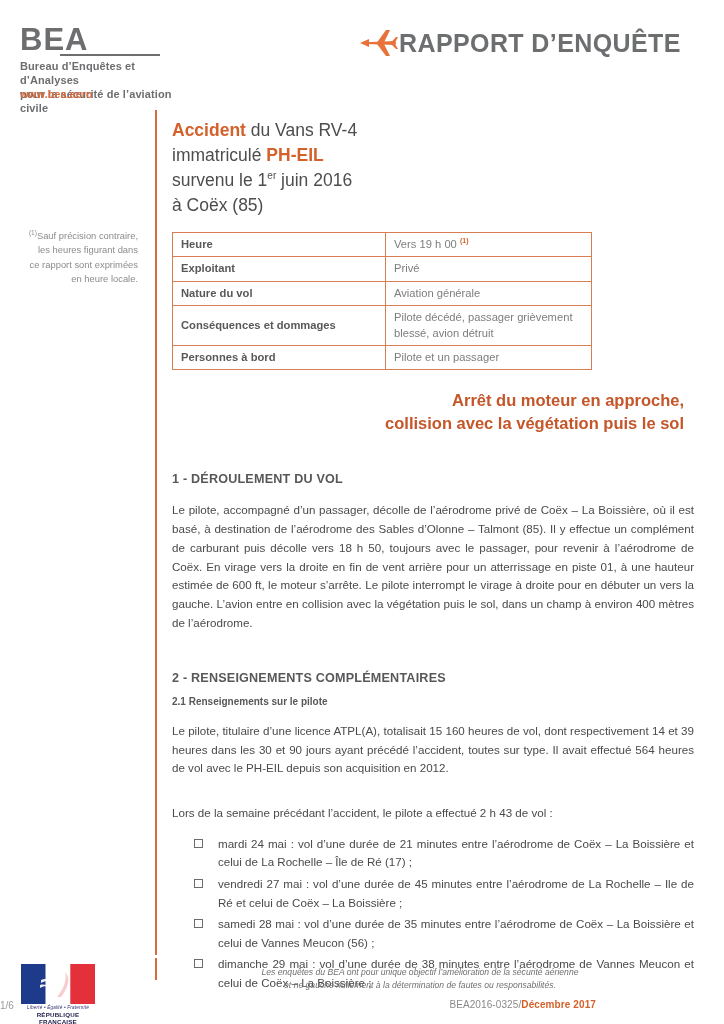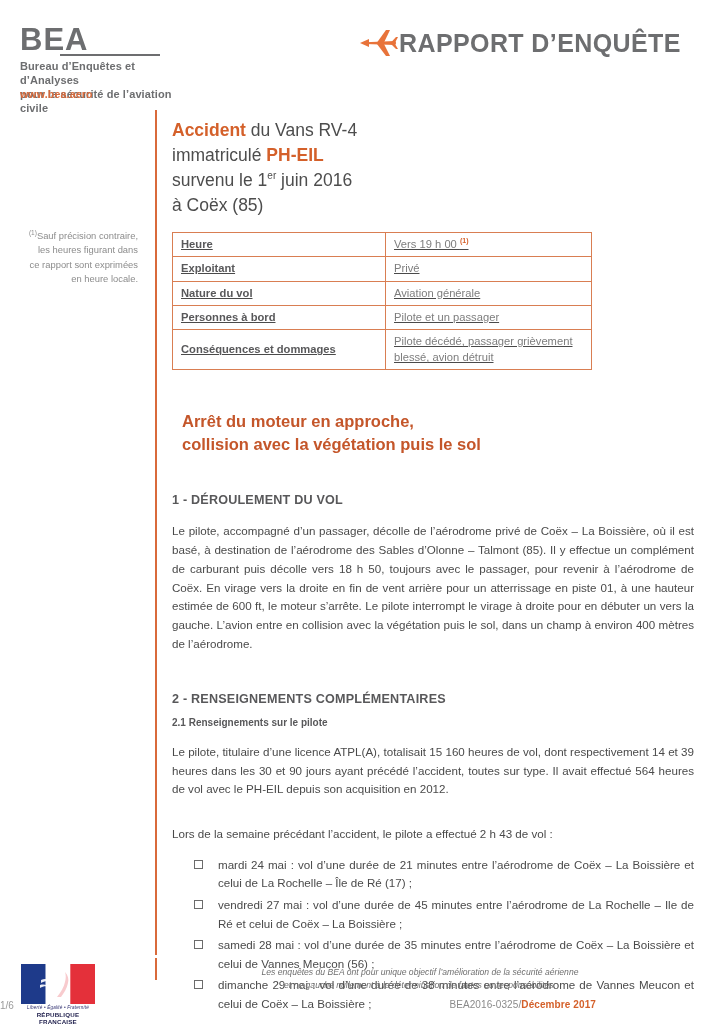--- a/index.html
+++ b/index.html
@@ -131,47 +131,46 @@
   }
   .acc-title .hl { color: #d4602a; font-weight: bold; }
   .acc-title sup { font-size: 10px; vertical-align: super; }
 
   
   table.info {
     border-collapse: collapse;
     width: 420px;
     margin-top: 4px;
     table-layout: fixed;
-    text-decoration: underline;
   }
   table.info td {
     border: 1px solid #d97e52;
     padding: 3px 8px 4px 8px;
     font-size: 11.2px;
     line-height: 1.45;
     vertical-align: middle;
   }
   table.info td.k {
     width: 196px;
     font-weight: bold;
     color: #58585a;
   }
   table.info td.v {
     color: #7d7d7d;
   }
   table.info td.v sup { font-size: 7px; vertical-align: super; color:#d4602a; font-weight:bold;}
 
   
   .subtitle {
-    text-align: left;
+    text-align: right;
     color: #c4562a;
     font-weight: bold;
     font-size: 16.5px;
     line-height: 1.36;
-    margin: 40px 0 0 0;
+    margin: 19px 0 0 0;
     padding: 0 10px;
   }
 
   
   h2.sec {
     font-size: 12.6px;
     font-weight: bold;
     color: #58585a;
     letter-spacing: 0.2px;
     margin: 38px 0 0 0;
@@ -340,26 +339,26 @@
         </tr>
         <tr>
           <td class="k">Exploitant</td>
           <td class="v">Privé</td>
         </tr>
         <tr>
           <td class="k">Nature du vol</td>
           <td class="v">Aviation générale</td>
         </tr>
         <tr>
+          <td class="k">Conséquences et dommages</td>
+          <td class="v">Pilote décédé, passager grièvement blessé, avion détruit</td>
+        </tr>
+        <tr>
           <td class="k">Personnes à bord</td>
           <td class="v">Pilote et un passager</td>
-        </tr>
-        <tr>
-          <td class="k">Conséquences et dommages</td>
-          <td class="v">Pilote décédé, passager grièvement blessé, avion détruit</td>
         </tr>
       </tbody>
     </table>
 
     <div class="subtitle">Arrêt du moteur en approche,<br>collision avec la végétation puis le sol</div>
 
     <h2 class="sec">1 - DÉROULEMENT DU VOL</h2>
     <p class="body">Le pilote, accompagné d’un passager, décolle de l’aérodrome privé de Coëx – La Boissière, où il est basé, à destination de l’aérodrome des Sables d’Olonne – Talmont (85). Il y effectue un complément de carburant puis décolle vers 18 h 50, toujours avec le passager, pour revenir à l’aérodrome de Coëx. En virage vers la droite en fin de vent arrière pour un atterrissage en piste 01, à une hauteur estimée de 600 ft, le moteur s’arrête. Le pilote interrompt le virage à droite pour en débuter un vers la gauche. L’avion entre en collision avec la végétation puis le sol, dans un champ à environ 400 mètres de l’aérodrome.</p>
 
     <h2 class="sec">2 - RENSEIGNEMENTS COMPLÉMENTAIRES</h2>

